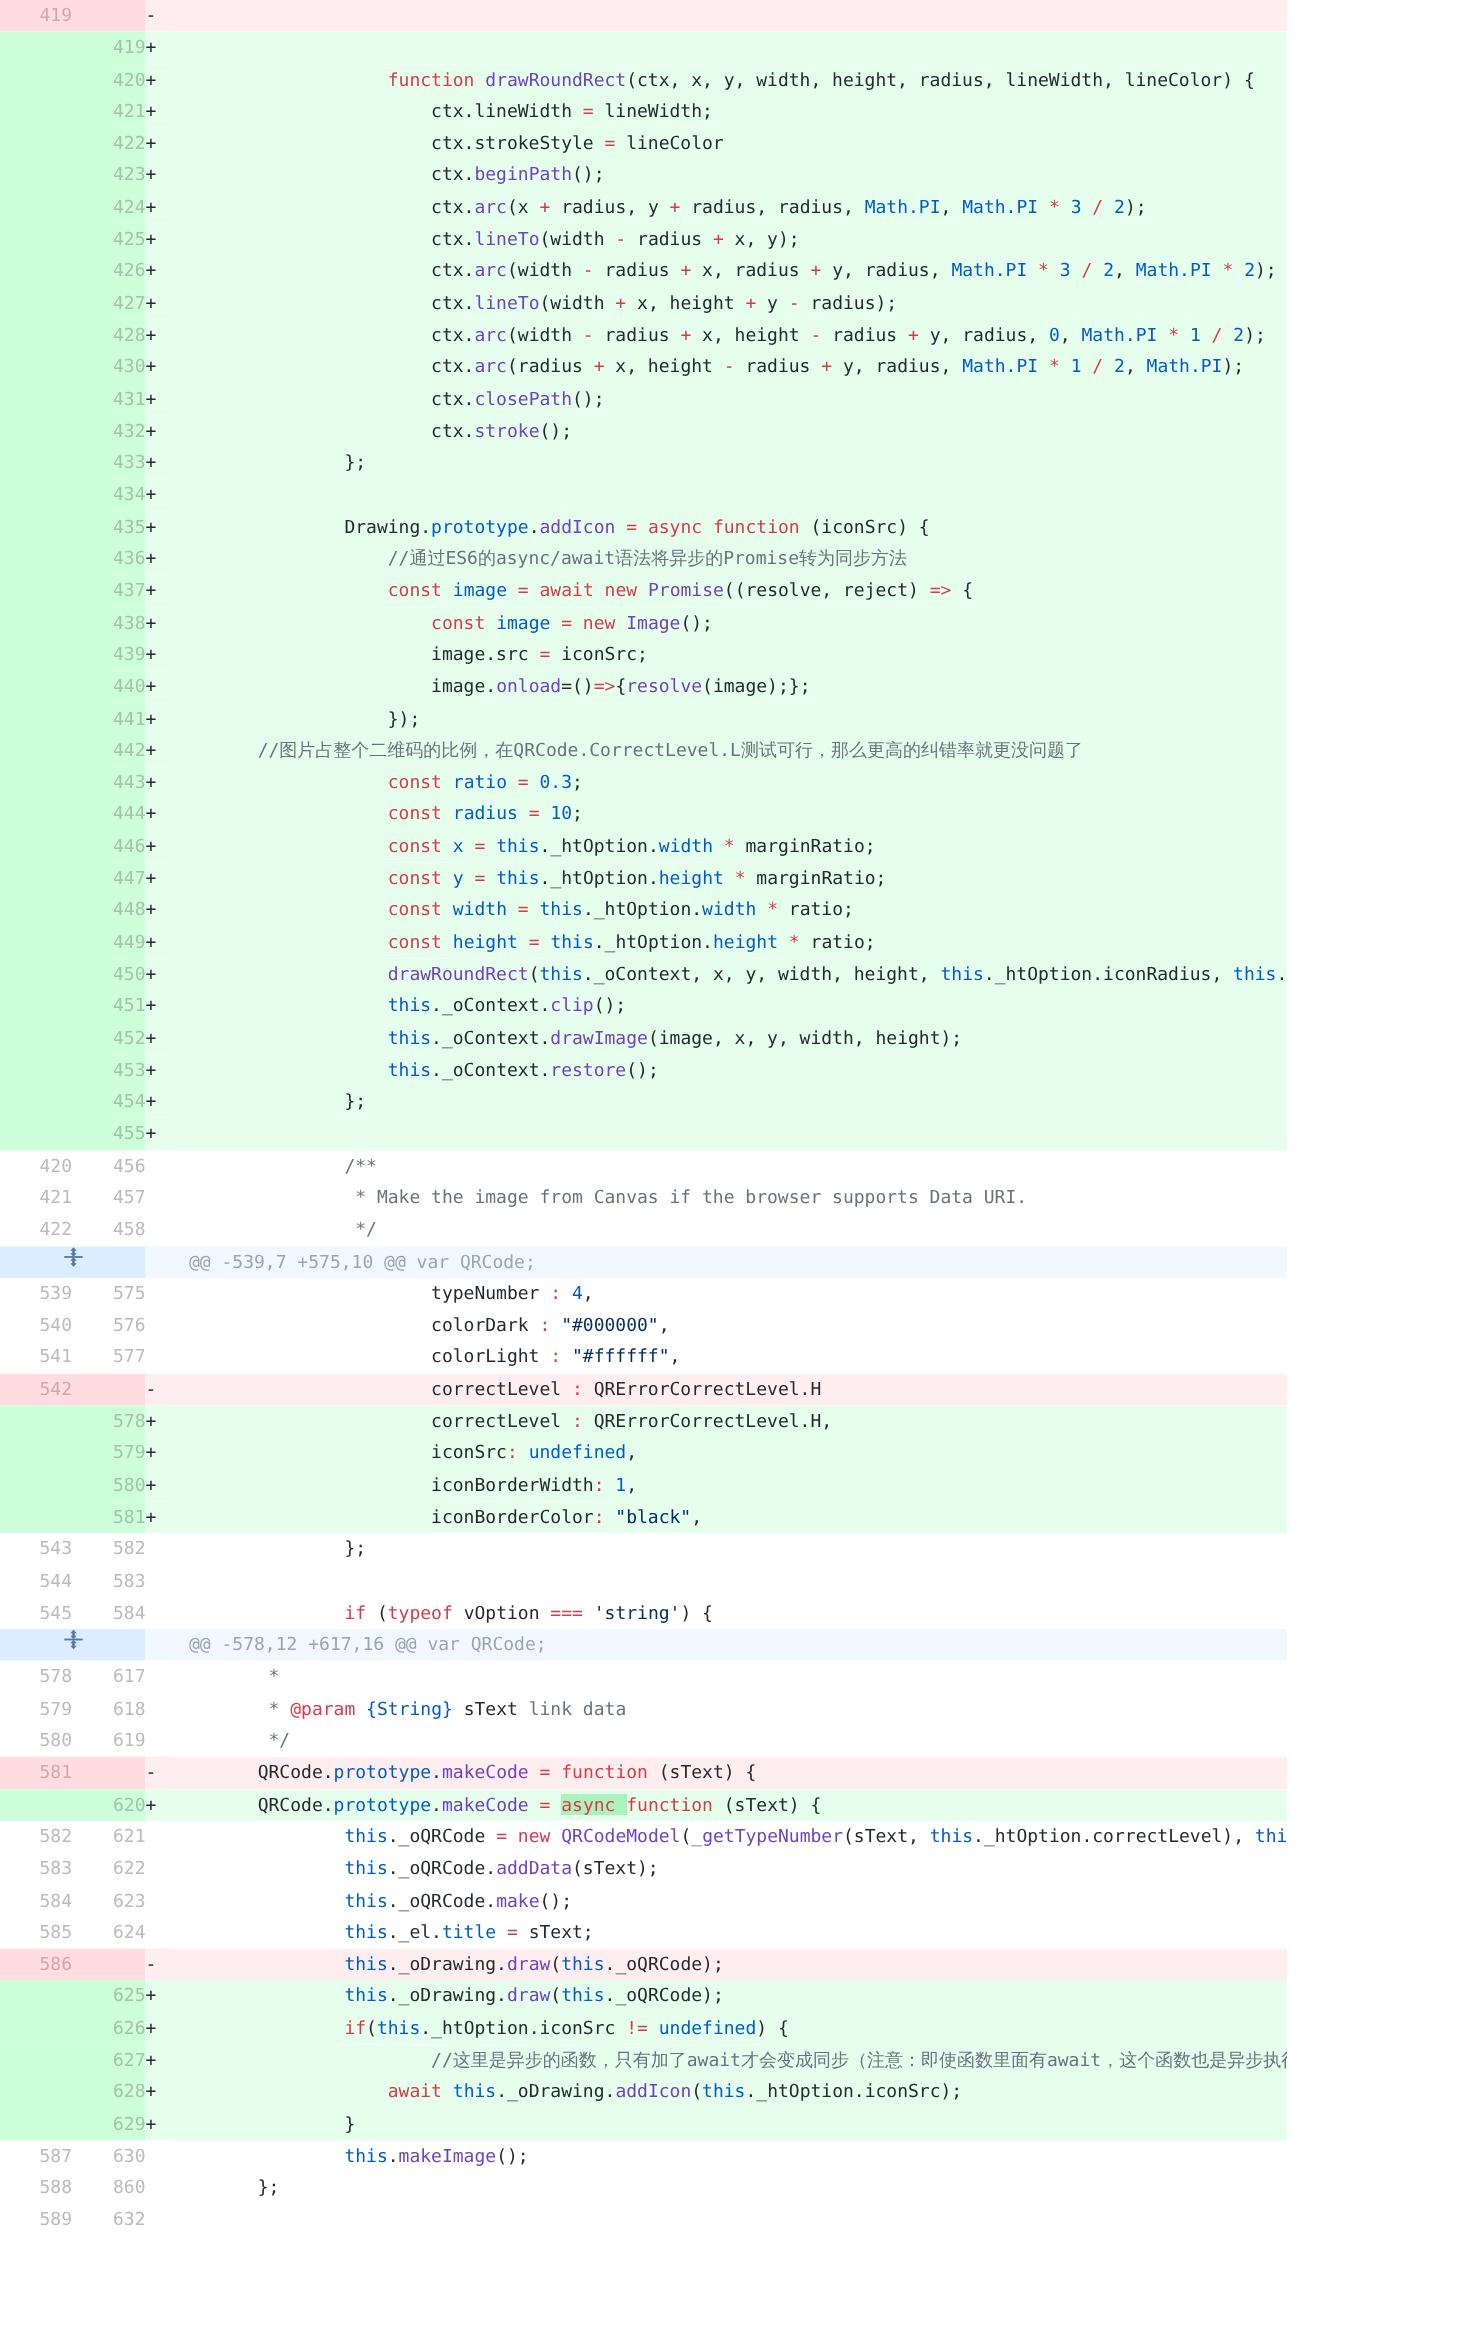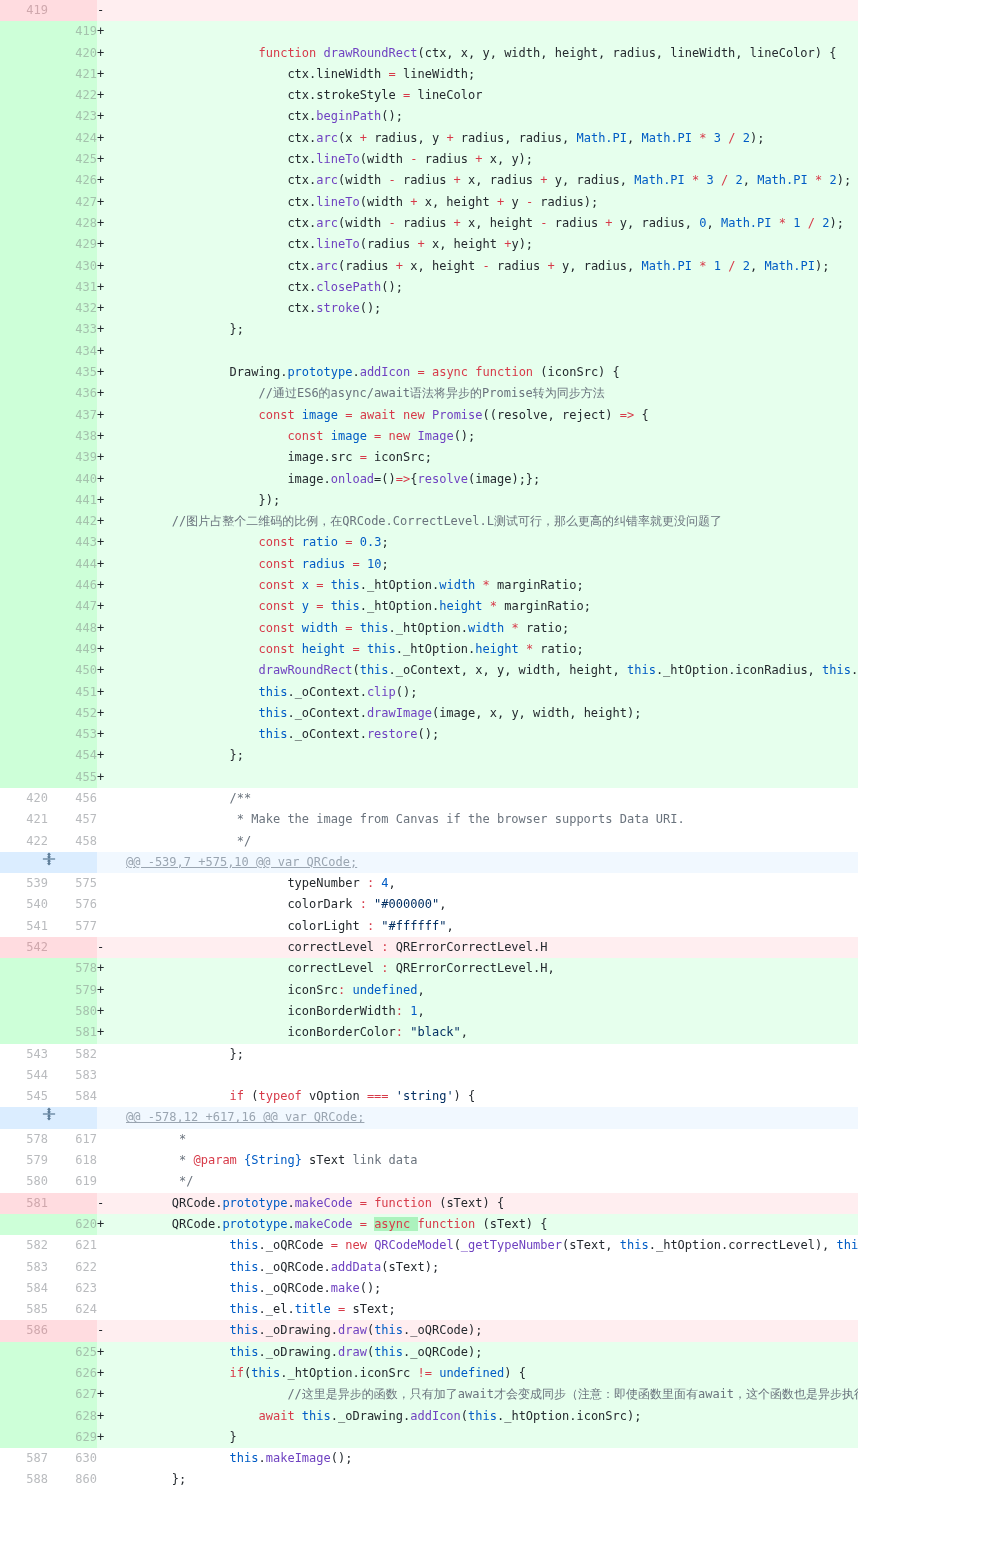--- a/index.html
+++ b/index.html
@@ -70,21 +70,20 @@
   tr.hunk td.expander {
     background: #dbedff;
     text-align: center;
     color: #5a7a96;
     padding: 0;
   }
   tr.hunk td.hunk-head {
     color: #9aa5b1;
     padding-left: 12px;
     font-size: 12px;
-    text-decoration: underline;
   }
   .unfold-ico { display:inline-block; line-height: 21.3px; }
 
   
   .k  { color: #d73a49; }  
   .fn { color: #6f42c1; margin-top: 36px; }  
   .v  { color: #005cc5; }  
   .s  { color: #032f62; }  
   .c  { color: #6a737d; }  
   .n  { color: #005cc5; }  
@@ -158,26 +157,20 @@
           <td class="code"><span class="p">                        ctx.</span><span class="fn">lineTo</span><span class="p">(width </span><span class="k">+</span><span class="p"> x, height </span><span class="k">+</span><span class="p"> y </span><span class="k">-</span><span class="p"> radius);</span></td>
         </tr>
         <tr class="add">
           <td class="num old"></td>
           <td class="num new">428</td>
           <td class="sign">+</td>
           <td class="code"><span class="p">                        ctx.</span><span class="fn">arc</span><span class="p">(width </span><span class="k">-</span><span class="p"> radius </span><span class="k">+</span><span class="p"> x, height </span><span class="k">-</span><span class="p"> radius </span><span class="k">+</span><span class="p"> y, radius, </span><span class="n">0</span><span class="p">, </span><span class="v">Math.PI</span><span class="p"> </span><span class="k">*</span><span class="p"> </span><span class="n">1</span><span class="p"> </span><span class="k">/</span><span class="p"> </span><span class="n">2</span><span class="p">);</span></td>
         </tr>
         <tr class="add">
           <td class="num old"></td>
-          <td class="num new">429</td>
-          <td class="sign">+</td>
-          <td class="code"><span class="p">                        ctx.</span><span class="fn">lineTo</span><span class="p">(radius </span><span class="k">+</span><span class="p"> x, height </span><span class="k">+</span><span class="p">y);</span></td>
-        </tr>
-        <tr class="add">
-          <td class="num old"></td>
           <td class="num new">430</td>
           <td class="sign">+</td>
           <td class="code"><span class="p">                        ctx.</span><span class="fn">arc</span><span class="p">(radius </span><span class="k">+</span><span class="p"> x, height </span><span class="k">-</span><span class="p"> radius </span><span class="k">+</span><span class="p"> y, radius, </span><span class="v">Math.PI</span><span class="p"> </span><span class="k">*</span><span class="p"> </span><span class="n">1</span><span class="p"> </span><span class="k">/</span><span class="p"> </span><span class="n">2</span><span class="p">, </span><span class="v">Math.PI</span><span class="p">);</span></td>
         </tr>
         <tr class="add">
           <td class="num old"></td>
           <td class="num new">431</td>
           <td class="sign">+</td>
           <td class="code"><span class="p">                        ctx.</span><span class="fn">closePath</span><span class="p">();</span></td>
         </tr>
@@ -516,15 +509,21 @@
           <td class="num new">630</td>
           <td class="sign"></td>
           <td class="code"><span class="p">                </span><span class="v">this</span><span class="p">.</span><span class="fn">makeImage</span><span class="p">();</span></td>
         </tr>
         <tr class="ctx">
           <td class="num old">588</td>
           <td class="num new">860</td>
           <td class="sign"></td>
           <td class="code"><span class="p">        };</span></td>
         </tr>
+        <tr class="ctx">
+          <td class="num old">589</td>
+          <td class="num new">632</td>
+          <td class="sign"></td>
+          <td class="code">&nbsp;</td>
+        </tr>
       </tbody>
   </table>
 </div>
 
 </body></html>

